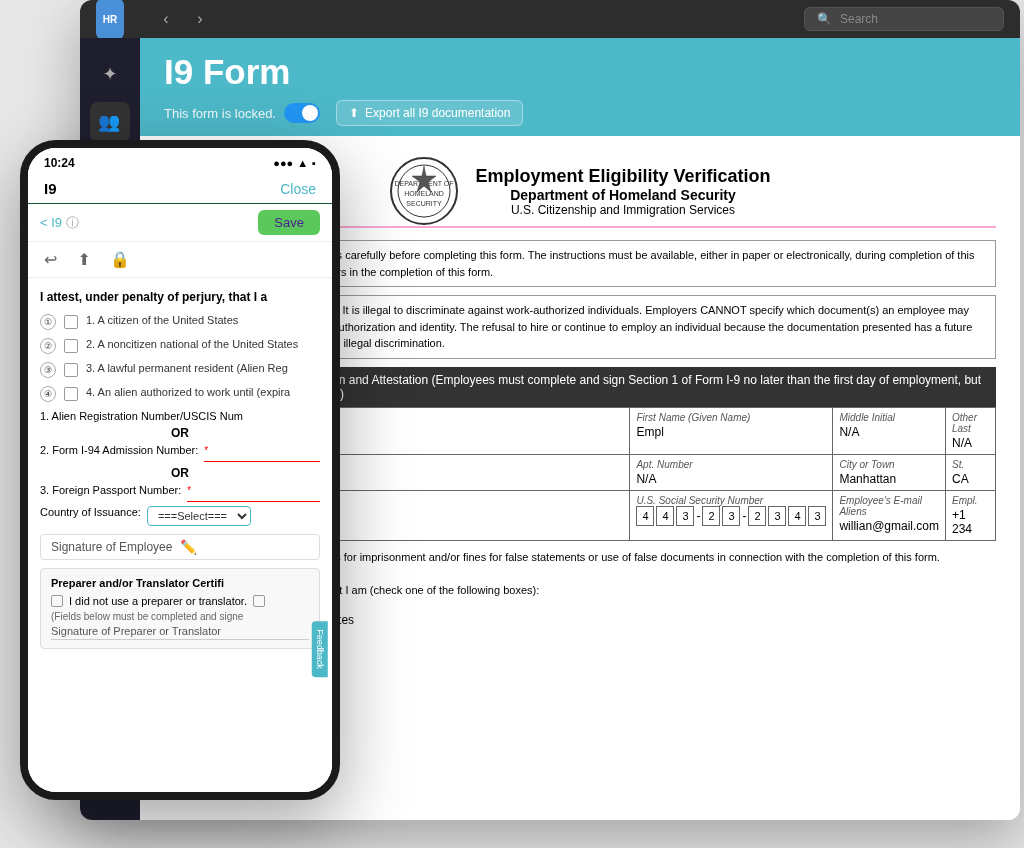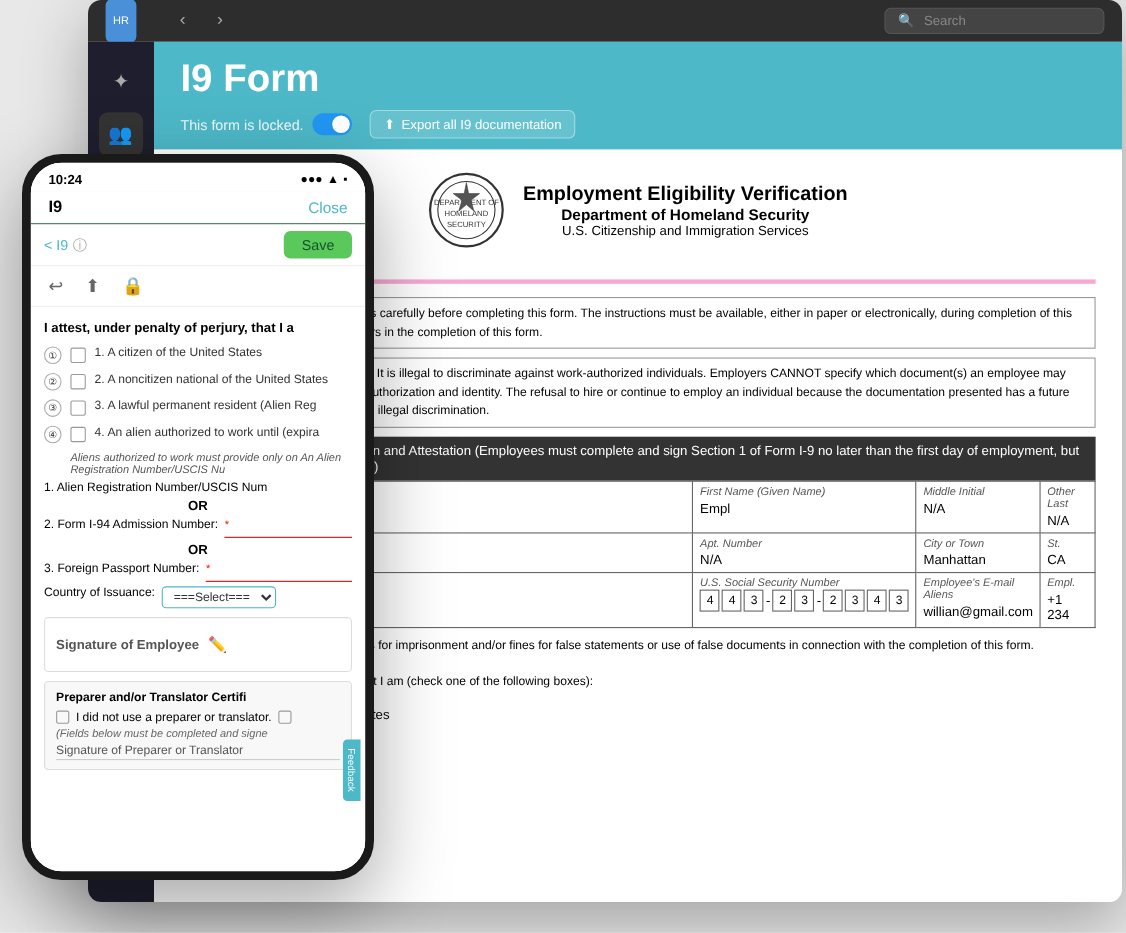--- a/index.html
+++ b/index.html
@@ -37,21 +37,21 @@
     .titlebar-left {
       display: flex;
       align-items: center;
       gap: 8px;
     }
 
     .hr-logo {
       background: #4a90d9;
       color: white;
       font-size: 10px;
-      font-weight: normal;
+      font-weight: bold;
       width: 28px;
       height: 40px;
       border-radius: 6px;
       display: flex;
       align-items: center;
       justify-content: center;
     }
 
     .titlebar-nav {
       display: flex;
@@ -193,22 +193,22 @@
 
     .form-document {
       flex: 1;
       overflow-y: auto;
       background: white;
       padding: 20px 24px;
     }
 
     .doc-header {
       text-align: center;
-      border-bottom: 4px solid #f9a8d4;
-      padding-bottom: 28px;
+      border-bottom: 2px solid #f9a8d4;
+      padding-bottom: 0;
       margin-bottom: 12px;
       display: flex;
       align-items: center;
       justify-content: center;
       gap: 16px;
     }
 
     .dept-seal {
       width: 70px;
       height: 70px;
@@ -387,21 +387,21 @@
     .phone-breadcrumb {
       display: flex;
       align-items: center;
       gap: 4px;
       font-size: 13px;
       color: #4db8c8;
     }
 
     .phone-save-btn {
       background: #5bc85b;
-      color: #14532d;
+      color: #4c1d95;
       border: none;
       border-radius: 6px;
       padding: 5px 16px;
       font-size: 13px;
       font-weight: 500;
       cursor: pointer;
     }
 
     .phone-actions {
       background: white;
@@ -490,28 +490,27 @@
       border-radius: 4px;
       padding: 2px 6px;
       font-size: 11px;
       color: #333;
       background: white;
     }
 
     .sig-area {
       border: 1px solid #ddd;
       border-radius: 4px;
-      padding: 16px 10px;
+      padding: 4px 10px;
       margin: 8px 0;
       display: flex;
       align-items: center;
       gap: 8px;
       font-size: 12px;
       color: #555;
-      font-weight: bold;
     }
 
     .sig-icon {
       color: #4db8c8;
       font-size: 14px;
     }
 
     .preparer-section {
       background: #f8f8f8;
       border: 1px solid #ddd;
@@ -536,21 +535,20 @@
     .small-checkbox {
       width: 12px;
       height: 12px;
       border: 1.5px solid #999;
       border-radius: 2px;
       flex-shrink: 0;
     }
 
     .preparer-small-text {
       font-size: 10px;
-      font-style: italic;
       color: #666;
       margin: 3px 0;
     }
 
     .preparer-sig {
       border-bottom: 1px solid #ccc;
       font-size: 11px;
       padding-bottom: 2px;
       color: #555;
     }
@@ -773,21 +771,20 @@
         <div class="phone-circle-num">③</div>
         <div class="phone-checkbox"></div>
         <span>3. A lawful permanent resident    (Alien Reg</span>
       </div>
       <div class="phone-checkbox-item">
         <div class="phone-circle-num">④</div>
         <div class="phone-checkbox"></div>
         <span>4. An alien authorized to work    until (expira</span>
       </div>
 
-      <div style="font-size:10px; color:#555; font-style:italic; margin: 4px 0 4px 24px;">Aliens authorized to work must provide only on An Alien Registration Number/USCIS Nu</div>
 
       <div class="phone-input-row">
         <span style="font-size:11px;font-weight:500;">1. Alien Registration Number/USCIS Num</span>
       </div>
 
       <div class="phone-or-text">OR</div>
 
       <div class="phone-input-row">
         <span>2. Form I-94 Admission Number:</span>
         <div class="phone-input-field red-border">

